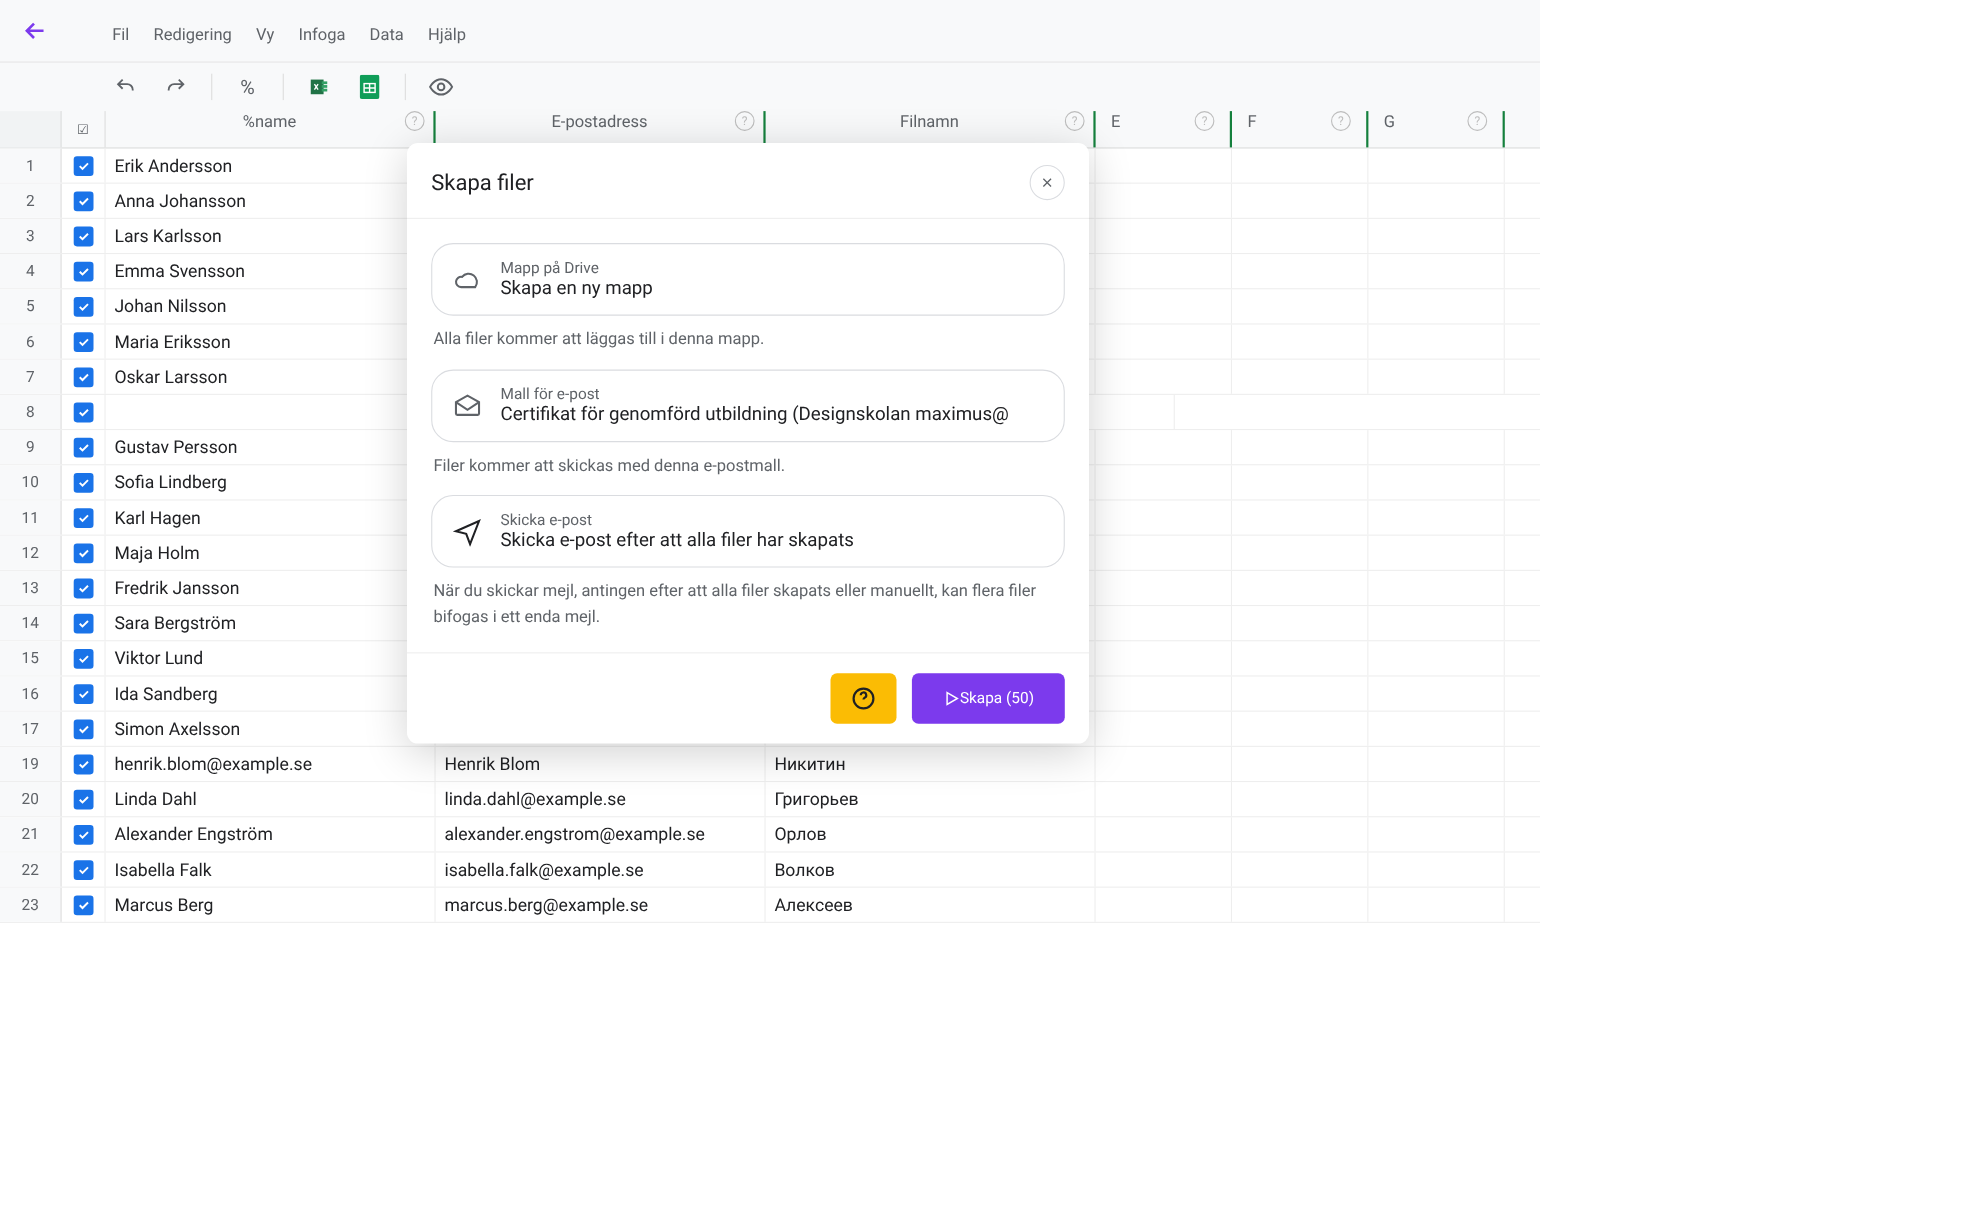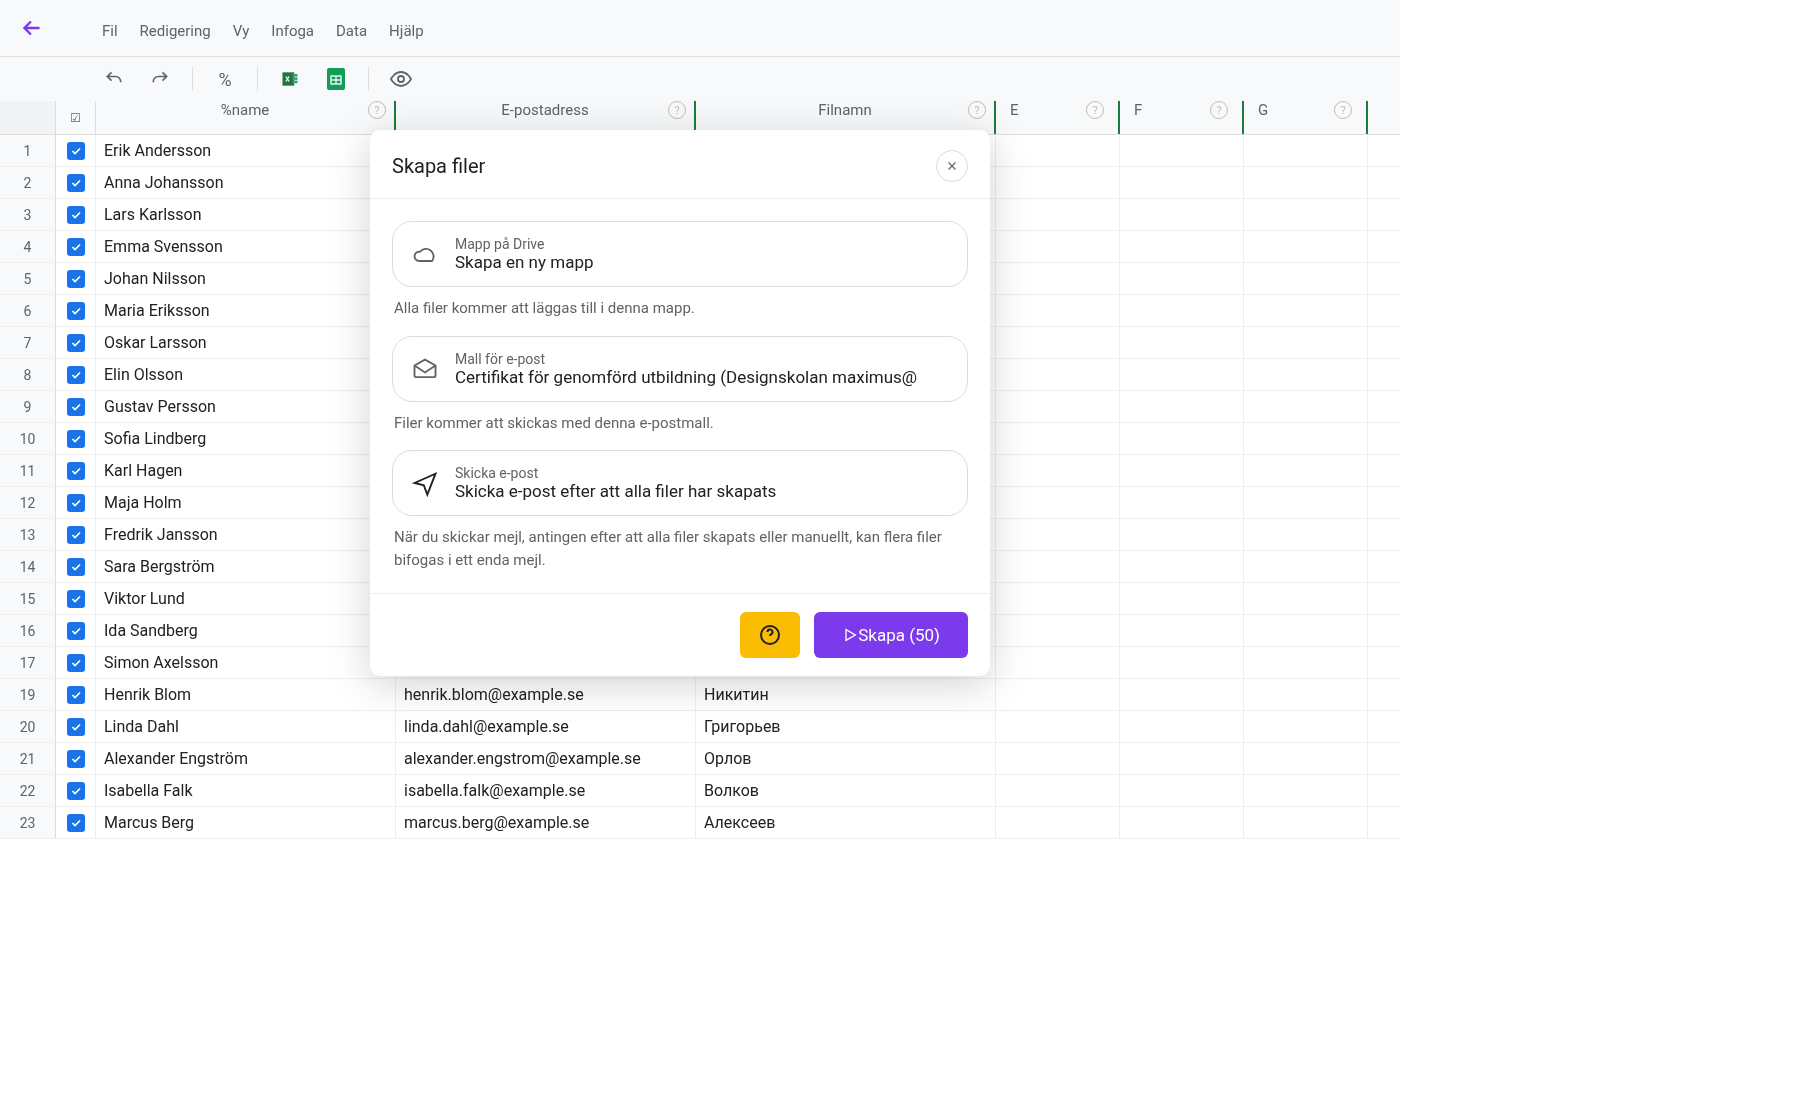--- a/index.html
+++ b/index.html
@@ -46,21 +46,21 @@
 .close-btn { width: 32px; height: 32px; border-radius: 50%; border: 1px solid #dadce0; display: flex; align-items: center; justify-content: center; cursor: pointer; color: #5f6368; }
 .modal-body { padding: 6px 22px 22px; border-top: 1px solid #eee; }
 .option-card { border: 1px solid #dadce0; border-radius: 20px; padding: 14px 18px; display: flex; align-items: center; gap: 18px; margin-top: 16px; cursor: pointer; }
 .option-icon { width: 26px; color: #5f6368; flex-shrink: 0; }
 .option-text { flex: 1; overflow: hidden; }
 .option-label { font-size: 14px; color: #5f6368; }
 .option-value { font-size: 17px; color: #202124; white-space: nowrap; overflow: hidden; text-overflow: clip; }
 .option-desc { font-size: 15px; color: #5f6368; margin: 10px 2px 0; line-height: 1.5; }
 .modal-footer { border-top: 1px solid #eee; padding: 18px 22px; display: flex; justify-content: flex-end; gap: 14px; }
 .btn-help { width: 60px; height: 46px; background: #fbbc04; border-radius: 6px; display: flex; align-items: center; justify-content: center; cursor: pointer; }
-.btn-primary { height: 46px; padding: 0 28px; background: #7c3aed; color: #fff; border-radius: 6px; display: flex; align-items: center; gap: 0; font-size: 17px; cursor: pointer; }
+.btn-primary { height: 46px; padding: 0 28px; background: #7c3aed; color: #fff; border-radius: 6px; display: flex; align-items: center; gap: 0; font-size: 14px; cursor: pointer; }
 
 svg { display: block; }
 </style>
 </head>
 <body>
 
 <div class="header">
   <div class="header-top">
     <div class="back-btn">
       <svg width="26" height="26" viewBox="0 0 24 24" fill="none" stroke="#7c3aed" stroke-width="2.2">
@@ -266,21 +266,20 @@
       </div>
       <div class="row">
         <div class="row-num">8</div>
         <div class="cell-check">
           <div class="checkbox">
             <svg width="12" height="12" viewBox="0 0 24 24" fill="none" stroke="#fff" stroke-width="3.5">
               <path d="M5 12l5 5L20 7"></path>
             </svg>
           </div>
         </div>
-        <div class="cell name">Elin Olsson</div>
         <div class="cell email"></div>
         <div class="cell file"></div>
         <div class="cell empty"></div>
         <div class="cell empty"></div>
         <div class="cell empty"></div>
       </div>
       <div class="row">
         <div class="row-num">9</div>
         <div class="cell-check">
           <div class="checkbox">
@@ -426,22 +425,22 @@
       </div>
       <div class="row">
         <div class="row-num">19</div>
         <div class="cell-check">
           <div class="checkbox">
             <svg width="12" height="12" viewBox="0 0 24 24" fill="none" stroke="#fff" stroke-width="3.5">
               <path d="M5 12l5 5L20 7"></path>
             </svg>
           </div>
         </div>
+        <div class="cell email">henrik.blom@example.se</div>
         <div class="cell name">Henrik Blom</div>
-        <div class="cell email">henrik.blom@example.se</div>
         <div class="cell file">Никитин</div>
         <div class="cell empty"></div>
         <div class="cell empty"></div>
         <div class="cell empty"></div>
       </div>
       <div class="row">
         <div class="row-num">20</div>
         <div class="cell-check">
           <div class="checkbox">
             <svg width="12" height="12" viewBox="0 0 24 24" fill="none" stroke="#fff" stroke-width="3.5">

